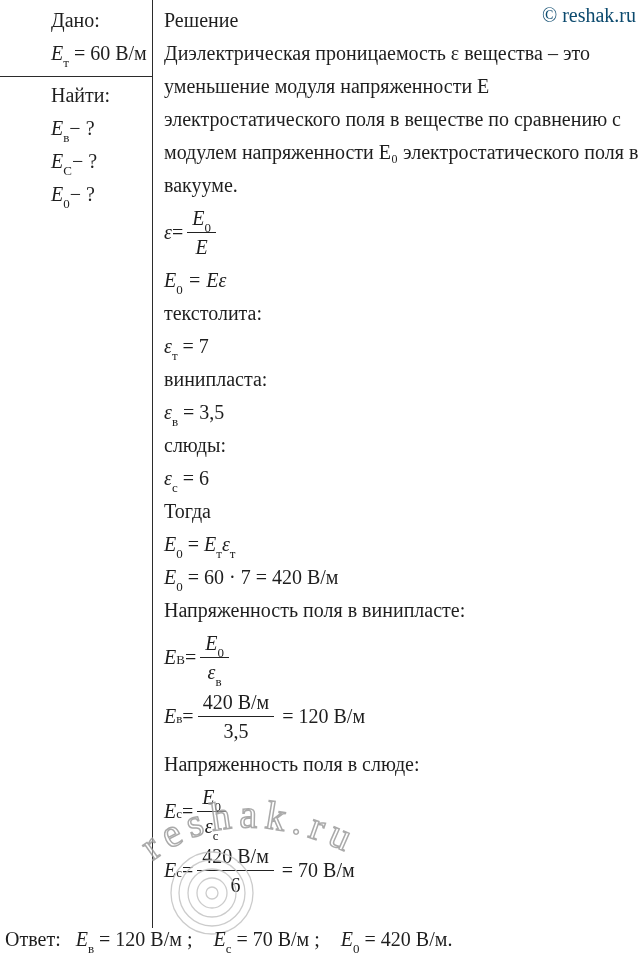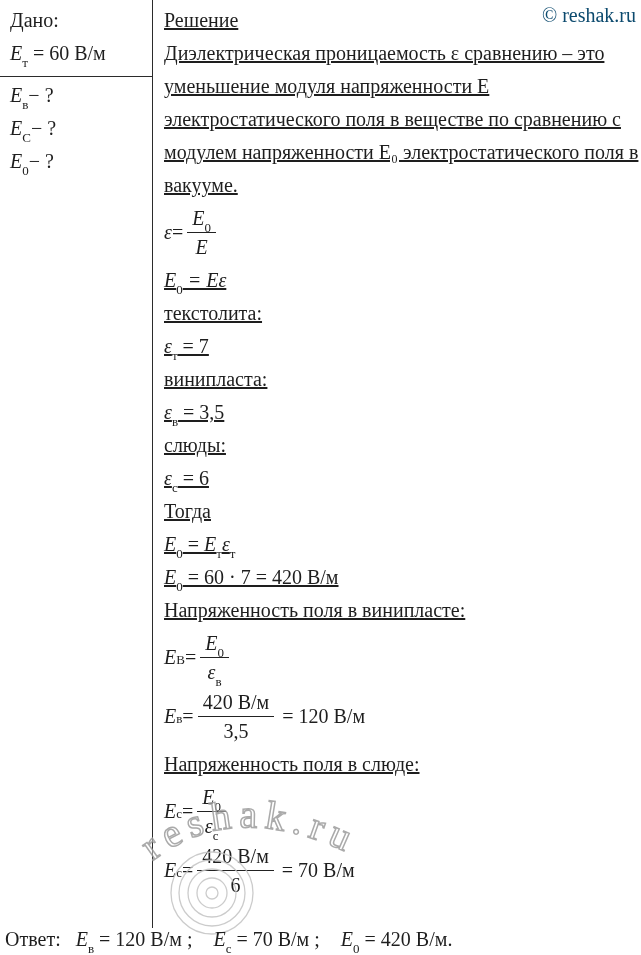--- a/index.html
+++ b/index.html
@@ -13,31 +13,31 @@
   }
   .vdivider {
     position:absolute; left:152px; top:0; height:928px; width:0;
     border-left:1.6px solid #2b2b2b;
   }
   
   .left-col {
     position:absolute; left:0; top:0; width:152px; padding:4px 6px 0 10px;
     font-size:20px;
   }
-  .left-col .line { line-height:33px; white-space:nowrap; }
+  .left-col .line { line-height:33px; white-space:nowrap;margin-left:41px; }
   .hdivider {
     position:relative; left:-10px; width:152px; height:0;
     border-top:1.6px solid #2b2b2b; margin:6px 0 2px 0;
   }
   
   .right-col {
     position:absolute; left:164px; top:0; width:473px; padding-top:4px;
     font-size:20px;
   }
-  .tline { line-height:33px; white-space:nowrap;text-decoration:underline; }
+  .tline { line-height:33px; white-space:nowrap; }
   .copyright {
     position:absolute; top:4px; right:5px; font-size:20px; color:#0c4a6e;
     white-space:nowrap;
   }
   
   .mi { font-style:italic; }
   sub { font-size:13px; line-height:0; position:relative; top:2px; }
   .eqrow {
     display:flex; align-items:center; line-height:normal;
     margin:3px 0 4px 0; white-space:nowrap;
@@ -64,31 +64,32 @@
 </style>
 </head>
 <body>
 
 <div class="vdivider"></div>
 
 <div class="left-col">
   <div class="line">Дано:</div>
   <div class="line"><span class="mi">E</span><sub>т</sub><span> = 60 В/м</span></div>
   <div class="hdivider"></div>
+  <div class="line">Найти:</div>
   <div class="line"><span class="mi">E</span><sub>в</sub><span>− ?</span></div>
   <div class="line"><span class="mi">E</span><sub>С</sub><span>− ?</span></div>
   <div class="line"><span class="mi">E</span><sub>0</sub><span>− ?</span></div>
 </div>
 
 <div class="copyright">© reshak.ru</div>
 
 <div class="right-col">
   <div class="tline">Решение</div>
 
-  <div class="tline">Диэлектрическая проницаемость ε сравнению – это</div>
+  <div class="tline">Диэлектрическая проницаемость ε вещества – это</div>
   <div class="tline">уменьшение модуля напряженности E</div>
   <div class="tline">электростатического поля в веществе по сравнению с</div>
   <div class="tline">модулем напряженности E₀ электростатического поля в</div>
   <div class="tline">вакууме.</div>
 
   <div class="eqrow">
     <span class="mi">ε</span>
       <span> = </span>
     <span class="frac">
         <span class="num"><span class="mi">E</span><sub>0</sub></span>

